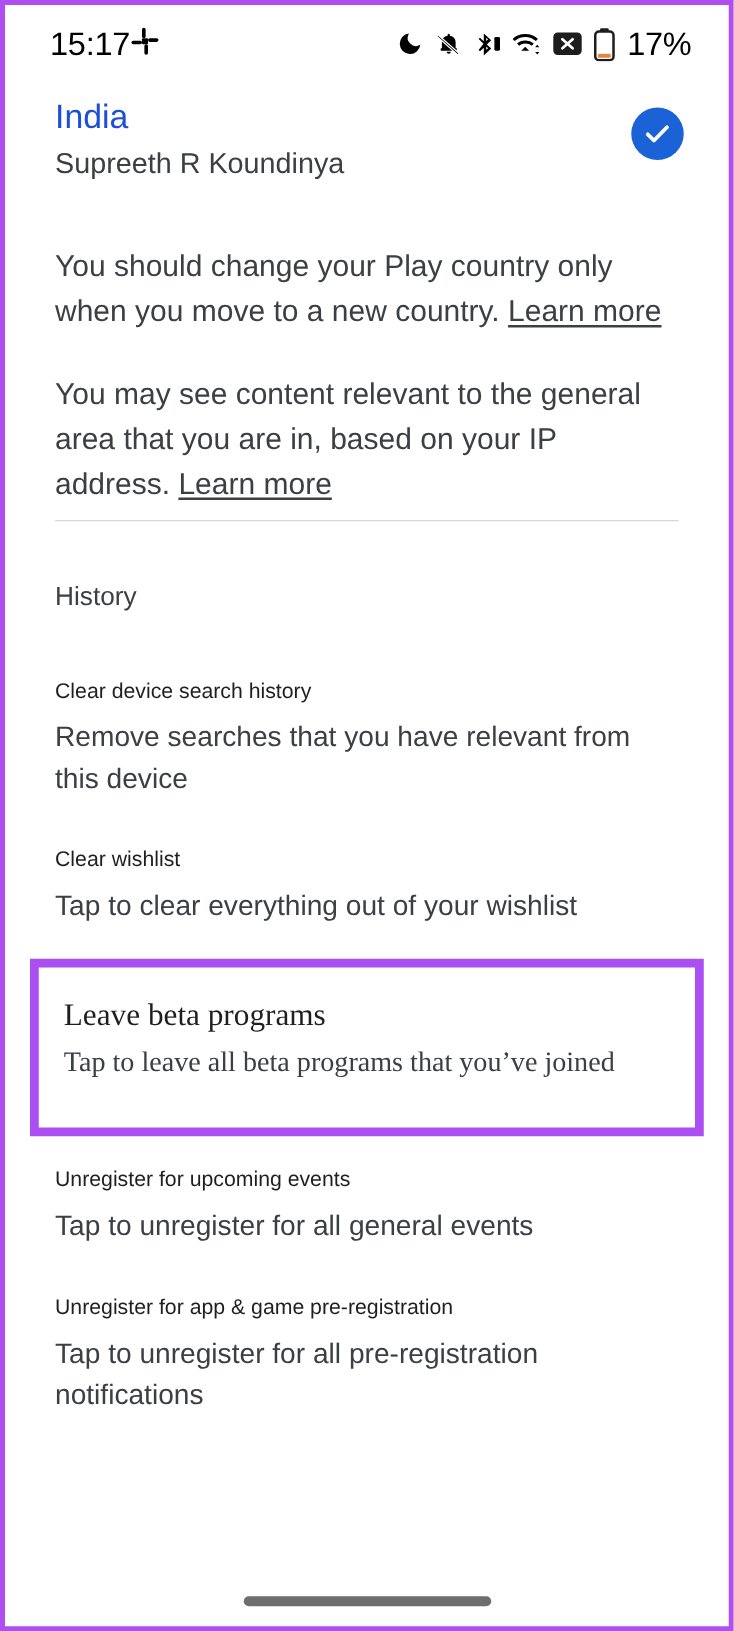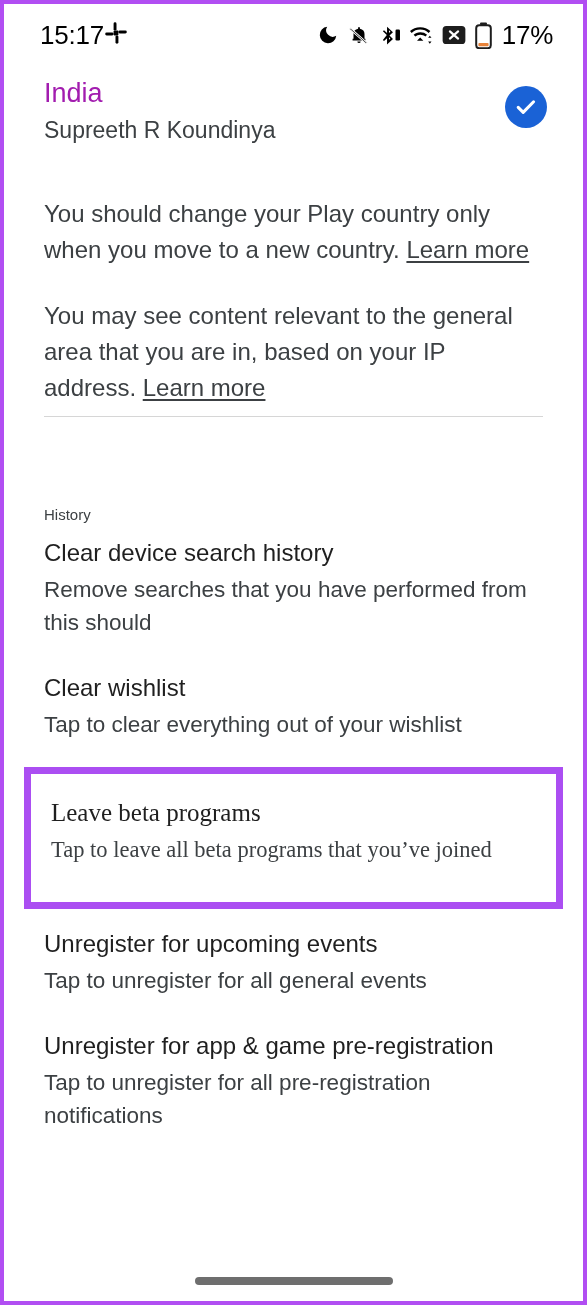--- a/index.html
+++ b/index.html
@@ -60,21 +60,21 @@
     top: 70px;
     left: 40px;
     right: 36px;
     display: flex;
     align-items: flex-start;
     justify-content: space-between;
   }
   .country-texts { padding-top: 2px; }
   .country-name {
     font-size: 27px;
-    color: #a21caf;
+    color: #1d4ed8;
     line-height: 34px;
   }
   .country-account {
     font-size: 23px;
     color: #3c4043;
     line-height: 32px;
     margin-top: 4px;
   }
   .check-badge {
     width: 42px; height: 42px;
@@ -114,36 +114,35 @@
     top: 412px;
     height: 1px;
     background: #d6d6d6;
   }
 
   
   .section-label {
     position: absolute;
     left: 40px;
     top: 462px;
-    font-size: 15px;
-    color: #3c4043;
-    margin-top: 40px;
+    font-size: 21px;
+    color: #3c4043;
   }
 
   .items {
     position: absolute;
     left: 0; right: 0;
     top: 532px;
   }
   .item {
     padding: 0 40px;
     box-sizing: border-box;
   }
   .item-title {
-    font-size: 24px;
+    font-size: 17px;
     line-height: 34px;
     color: #1f1f1f;
   }
   .item-sub {
     font-size: 22.5px;
     line-height: 33px;
     color: #3c4043;
     margin-top: 3px;
   }
 
@@ -257,21 +256,21 @@
   </div>
 
   <div class="divider"></div>
 
   <div class="section-label">History</div>
 
   <div class="items">
 
     <div class="item">
       <div class="item-title">Clear device search history</div>
-      <div class="item-sub">Remove searches that you have performed from this should</div>
+      <div class="item-sub">Remove searches that you have relevant from this device</div>
     </div>
 
     <div class="item-gap-1"></div>
 
     <div class="item">
       <div class="item-title">Clear wishlist</div>
       <div class="item-sub">Tap to clear everything out of your wishlist</div>
     </div>
 
     <div class="item-gap-2"></div>

